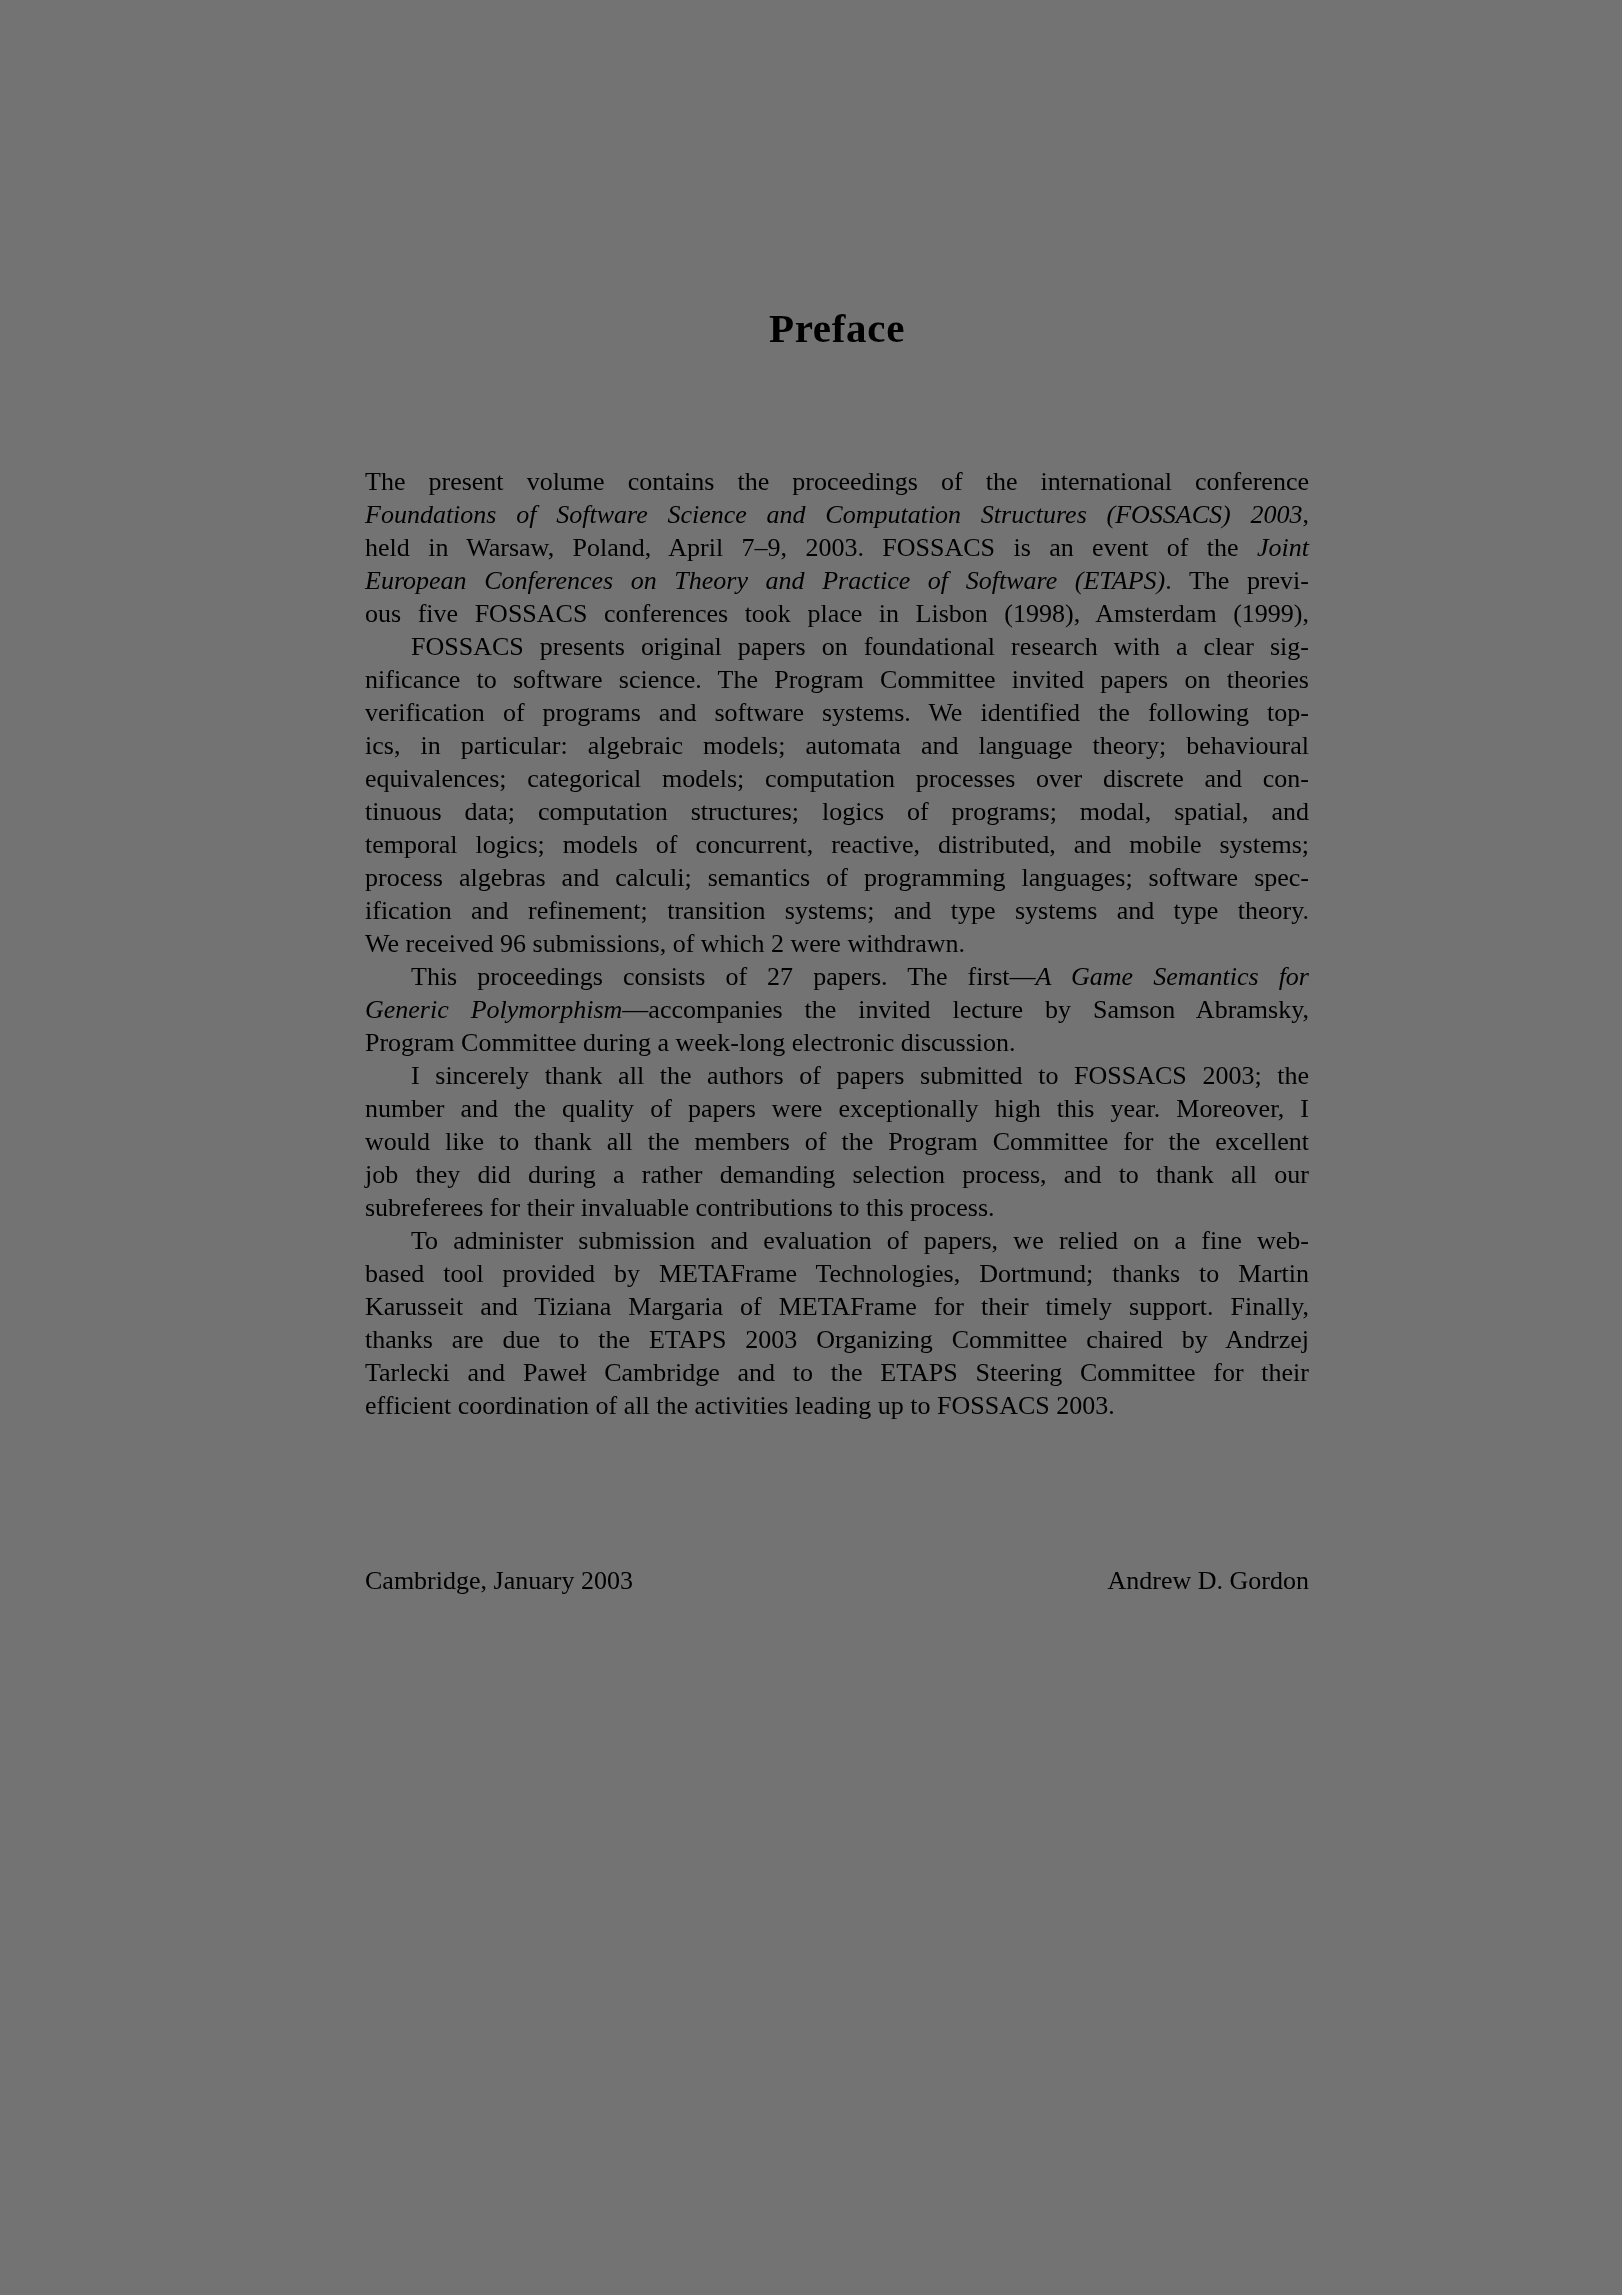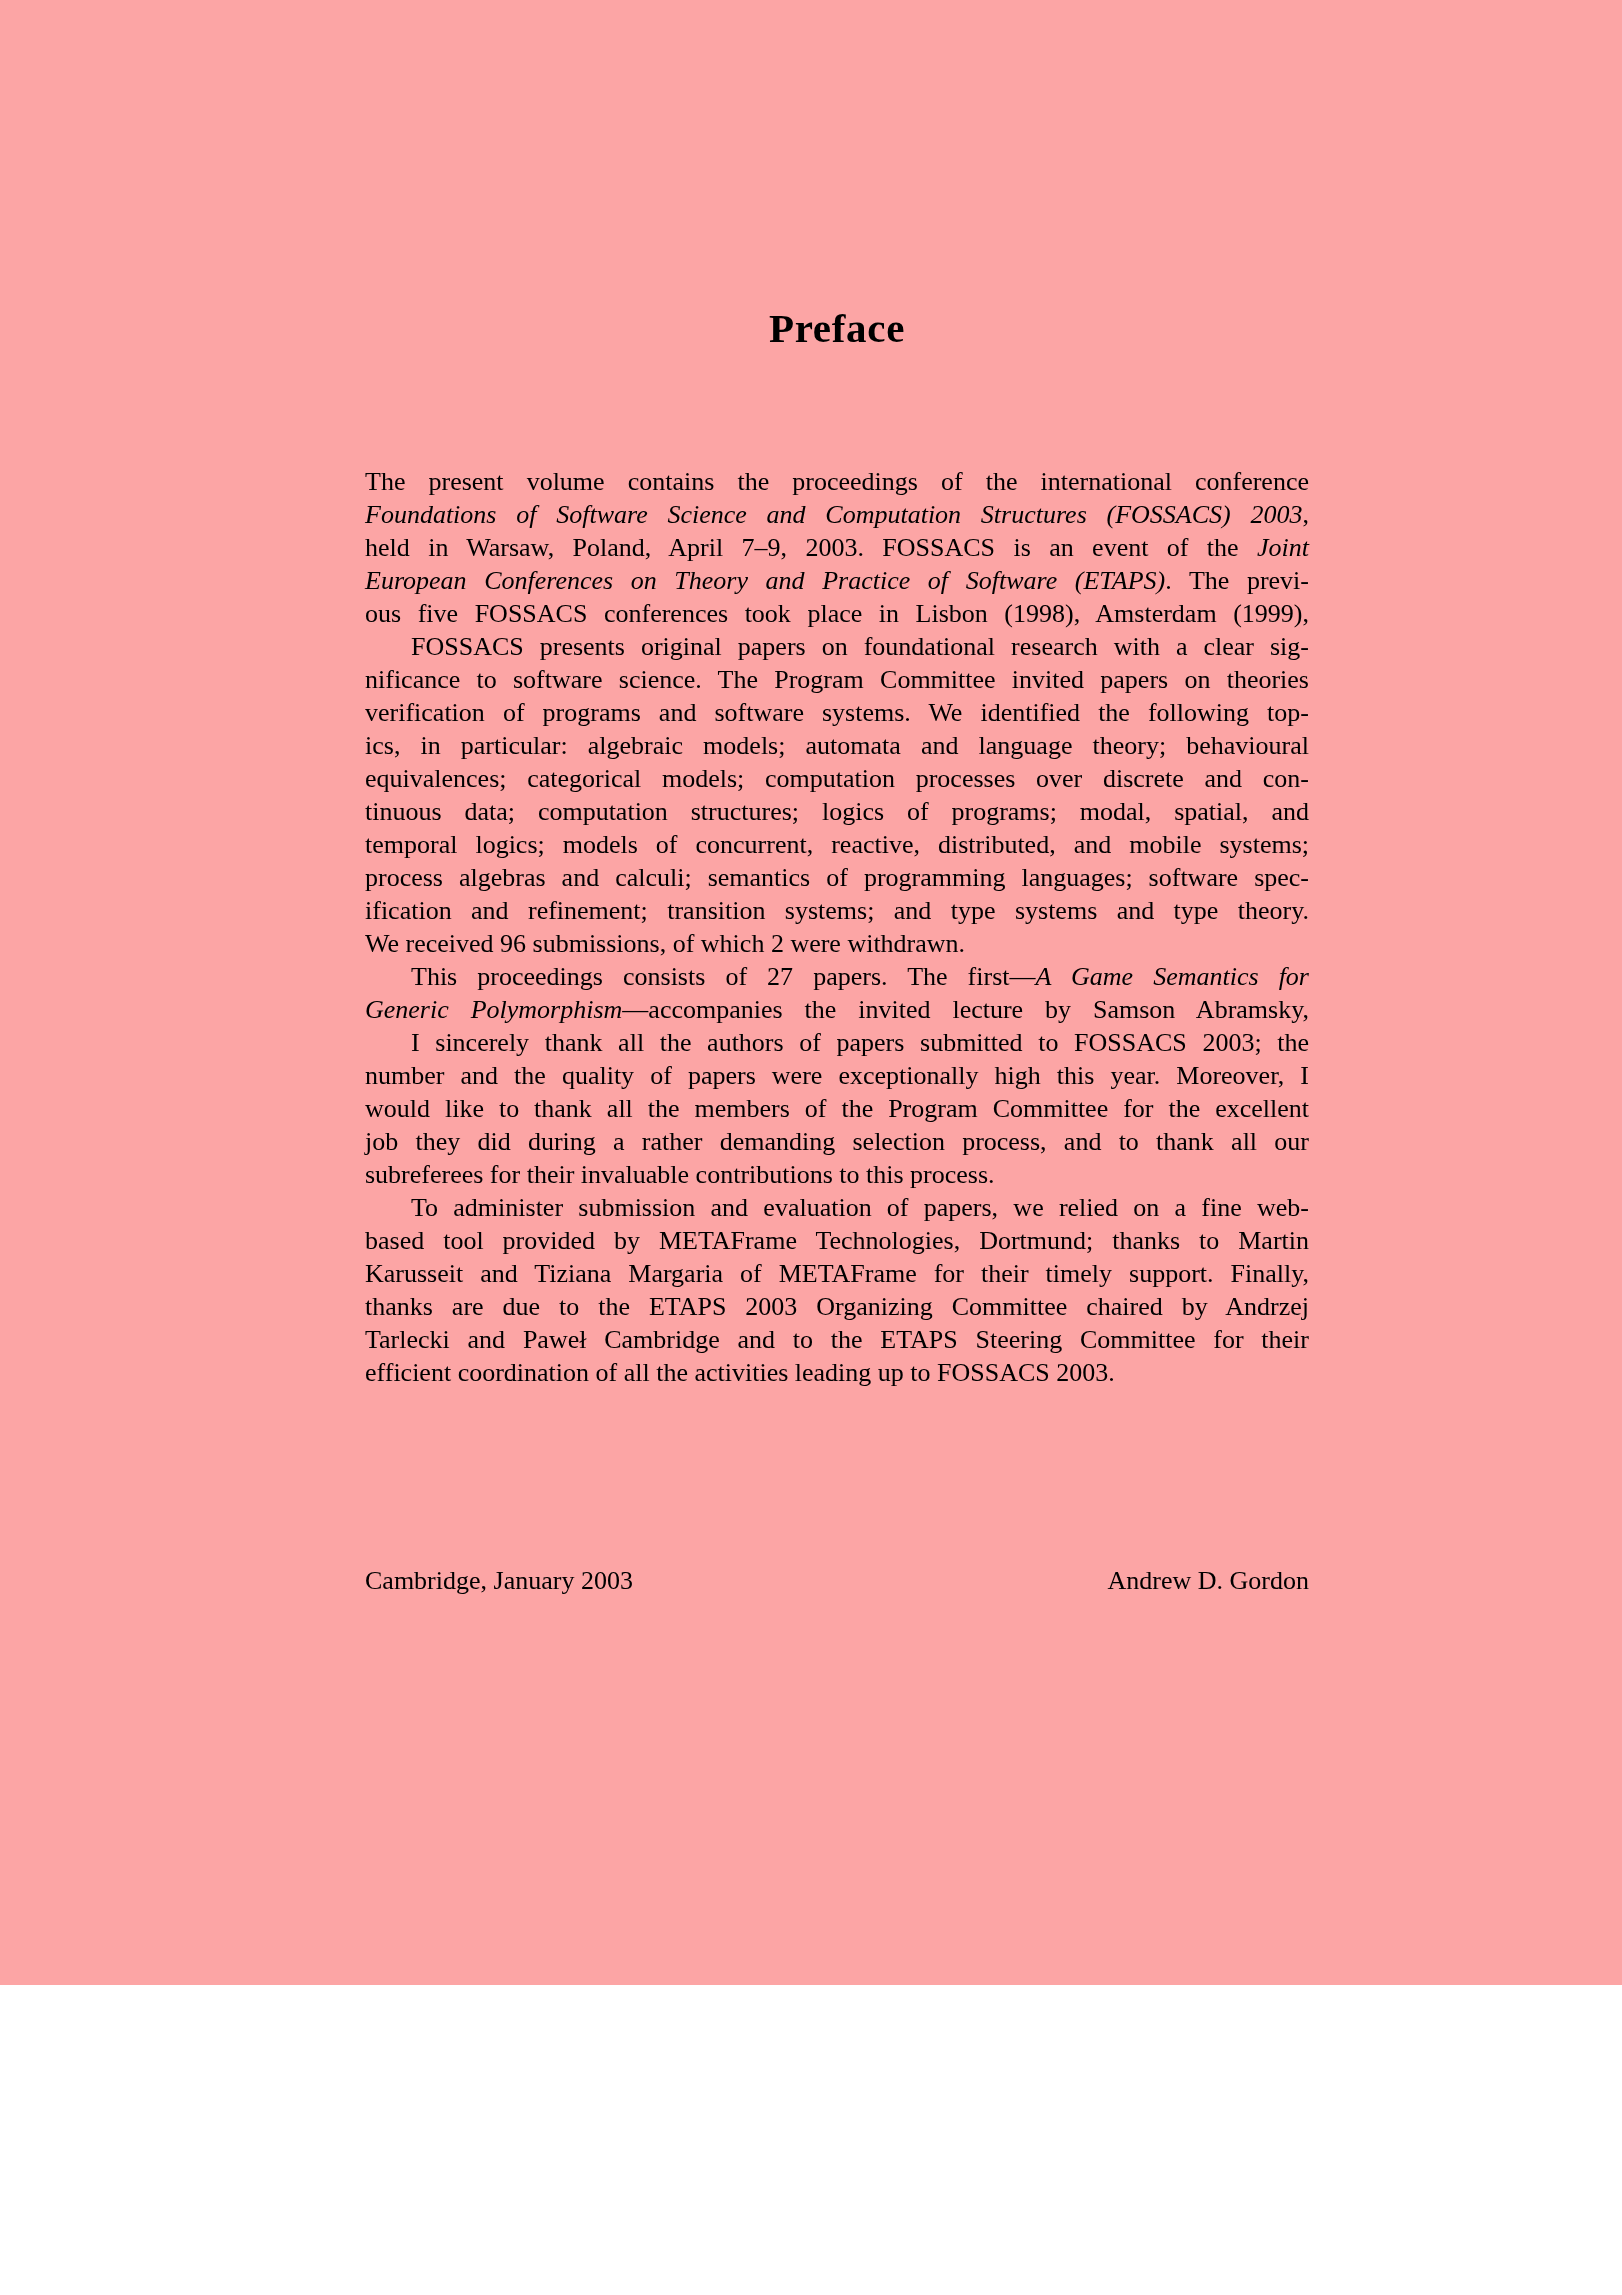--- a/index.html
+++ b/index.html
@@ -3,22 +3,22 @@
 <meta charset="utf-8">
 <style>
   html, body {
     margin: 0;
     padding: 0;
     background: #ffffff;
   }
   .page {
     position: relative;
     width: 1622px;
-    height: 1985px;
-    background: #fca5a5;
+    height: 2295px;
+    background: #737373;
     color: #000000;
     font-family: "Liberation Serif", "DejaVu Serif", serif;
   }
   .title {
     position: absolute;
     left: 365px;
     top: 308px;
     width: 944px;
     margin: 0;
     text-align: center;
@@ -78,20 +78,21 @@
       <div class="line"><span>verification of programs and software systems. We identified the following top-</span></div>
       <div class="line"><span>ics, in particular: algebraic models; automata and language theory; behavioural</span></div>
       <div class="line"><span>equivalences; categorical models; computation processes over discrete and con-</span></div>
       <div class="line"><span>tinuous data; computation structures; logics of programs; modal, spatial, and</span></div>
       <div class="line"><span>temporal logics; models of concurrent, reactive, distributed, and mobile systems;</span></div>
       <div class="line"><span>process algebras and calculi; semantics of programming languages; software spec-</span></div>
       <div class="line"><span>ification and refinement; transition systems; and type systems and type theory.</span></div>
       <div class="line pl"><span>We received 96 submissions, of which 2 were withdrawn.</span></div>
       <div class="line ind"><span>This proceedings consists of 27 papers. The first—</span><span class="it">A Game Semantics for</span></div>
       <div class="line"><span class="it">Generic Polymorphism</span><span>—accompanies the invited lecture by Samson Abramsky,</span></div>
+      <div class="line pl"><span>Program Committee during a week-long electronic discussion.</span></div>
       <div class="line ind"><span>I sincerely thank all the authors of papers submitted to FOSSACS 2003; the</span></div>
       <div class="line"><span>number and the quality of papers were exceptionally high this year. Moreover, I</span></div>
       <div class="line"><span>would like to thank all the members of the Program Committee for the excellent</span></div>
       <div class="line"><span>job they did during a rather demanding selection process, and to thank all our</span></div>
       <div class="line pl"><span>subreferees for their invaluable contributions to this process.</span></div>
       <div class="line ind"><span>To administer submission and evaluation of papers, we relied on a fine web-</span></div>
       <div class="line"><span>based tool provided by METAFrame Technologies, Dortmund; thanks to Martin</span></div>
       <div class="line"><span>Karusseit and Tiziana Margaria of METAFrame for their timely support. Finally,</span></div>
       <div class="line"><span>thanks are due to the ETAPS 2003 Organizing Committee chaired by Andrzej</span></div>
       <div class="line"><span>Tarlecki and Paweł Cambridge and to the ETAPS Steering Committee for their</span></div>

